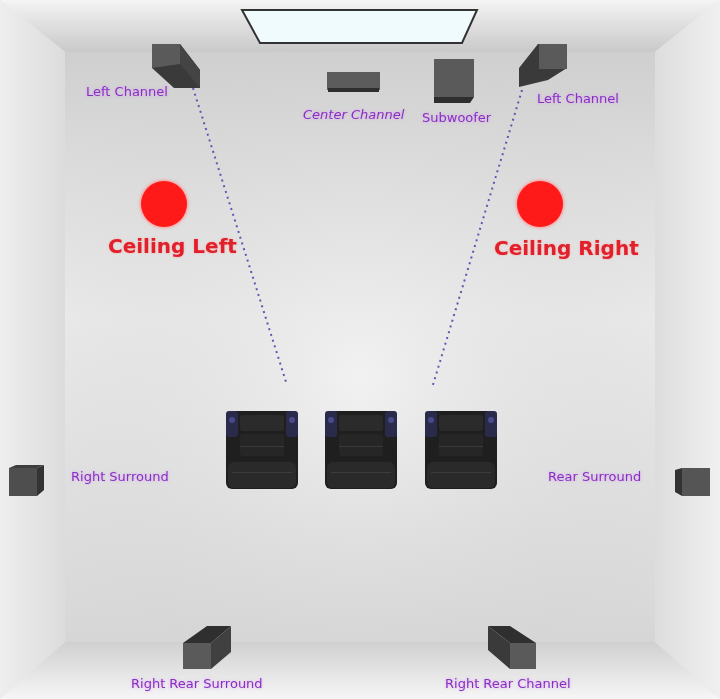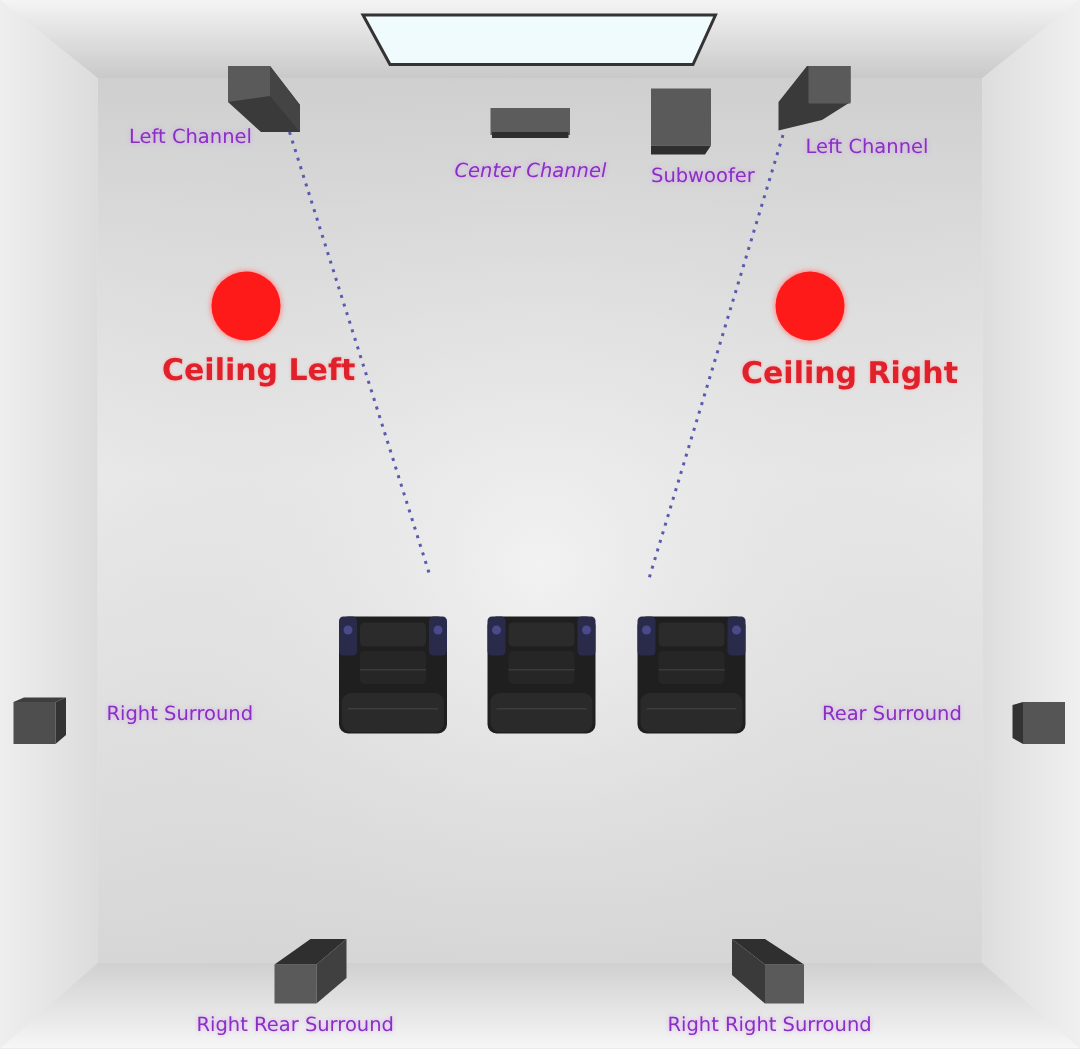--- a/index.html
+++ b/index.html
@@ -133,22 +133,22 @@
     </g>
     <use href="#seat" x="99" y="0"></use>
     <use href="#seat" x="199" y="0"></use>
   </svg>
 
   <div class="ceiling-dot" style="left:141px; top:181px;"></div>
   <div class="ceiling-dot" style="left:517px; top:181px;"></div>
 
   <span class="label" style="left:86px; top:84px;">Left Channel</span>
   <span class="label" style="left:303px; top:107px;font-style:italic;">Center Channel</span>
-  <span class="label" style="left:434px; top:110px;">Subwoofer</span>
+  <span class="label" style="left:422px; top:110px;">Subwoofer</span>
   <span class="label" style="left:537px; top:91px;">Left Channel</span>
   <span class="label" style="left:71px; top:469px;">Right Surround</span>
   <span class="label" style="left:548px; top:469px;">Rear Surround</span>
   <span class="label" style="left:131px; top:676px;">Right Rear Surround</span>
-  <span class="label" style="left:445px; top:676px;">Right Right Surround</span>
+  <span class="label" style="left:445px; top:676px;">Right Rear Channel</span>
 
   <span class="ceiling-label" style="left:108px; top:234px;">Ceiling Left</span>
   <span class="ceiling-label" style="left:494px; top:236px;">Ceiling Right</span>
 </div>
 
 </body></html>

